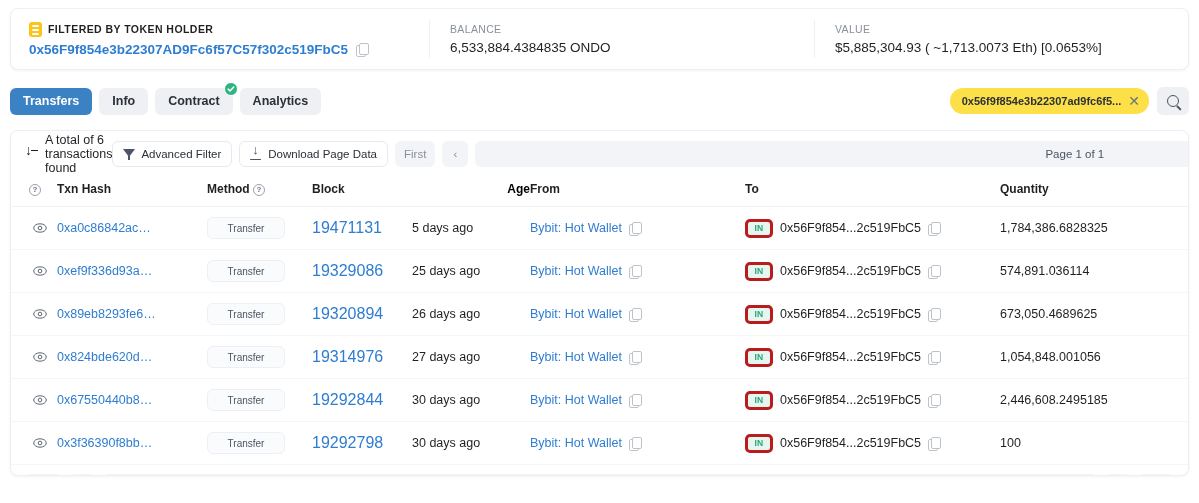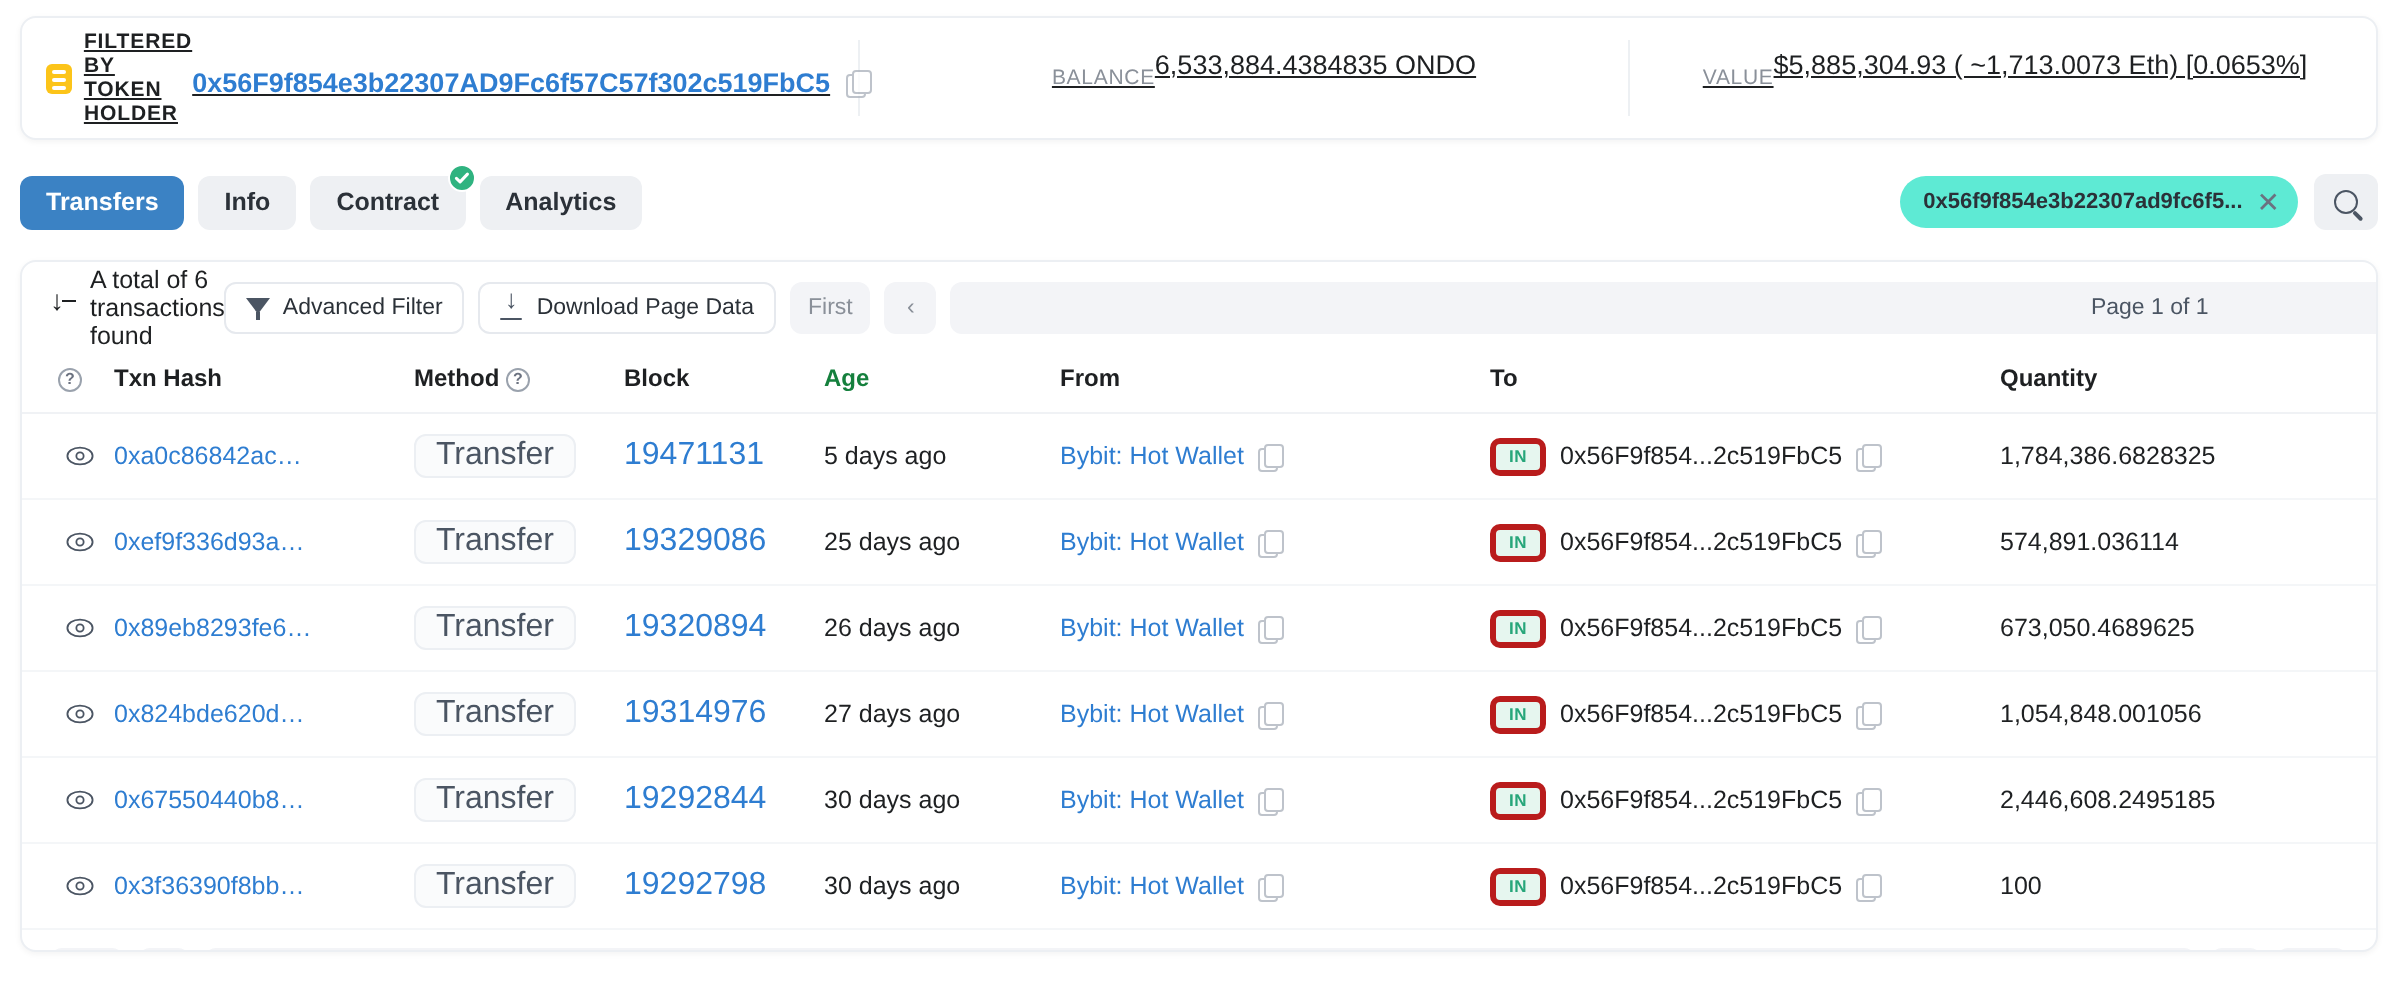--- a/index.html
+++ b/index.html
@@ -17,21 +17,21 @@
     margin: 8px 0 0 0;
     background: #fff;
     border: 1px solid #eceff3;
     border-radius: 8px;
     box-shadow: 0 1px 3px rgba(0,0,0,0.05);
     height: 62px;
     display: flex;
     align-items: center;
     padding: 0 18px;
   }
-  .sum-col { display: flex; flex-direction: row; justify-content: center; height: 44px; text-decoration: underline; }
+  .sum-col { display: flex; flex-direction: column; justify-content: center; height: 44px; }
   .sum-col.filtered { width: 400px; }
   .sum-col.balance { width: 385px; padding-left: 20px; border-left: 1px solid #edf0f3; height: 38px; justify-content: center; }
   .sum-col.value { flex: 1; padding-left: 20px; border-left: 1px solid #edf0f3; height: 38px; justify-content: center; }
   .sum-label {
     font-size: 10.5px; font-weight: 700; letter-spacing: .45px;
     color: #1e2022; text-transform: uppercase;
     display: flex; align-items: center; gap: 6px;
   }
   .sum-label.muted { color: #8a9099; font-weight: 400; letter-spacing: .35px; font-size: 10.5px; }
   .filter-badge-icon {
@@ -81,21 +81,21 @@
   .tab-check {
     position: absolute; top: -6px; right: -5px;
     width: 14px; height: 14px; border-radius: 50%;
     background: #2fb380; border: 1.5px solid #fff;
     display: flex; align-items: center; justify-content: center;
   }
   .tab-check svg { width: 8px; height: 8px; display: block; }
 
   .tabs-right { margin-left: auto; display: flex; align-items: center; gap: 8px; }
   .search-chip {
-    height: 26px; border-radius: 13px; background: #5eead4;
+    height: 26px; border-radius: 13px; background: #fde047;
     display: flex; align-items: center; gap: 7px;
     padding: 0 9px 0 12px;
     font-size: 11px; font-weight: 700; color: #2b3138;
   }
   .chip-x { font-size: 14px; color: #6b7280; cursor: pointer; line-height: 1; font-weight:400; }
   .search-btn {
     width: 32px; height: 28px; border-radius: 6px; background: #eef0f3;
     display: flex; align-items: center; justify-content: center; cursor: pointer;
   }
   .mag { width: 12px; height: 12px; border: 1.6px solid #4b5563; border-radius: 50%; position: relative; }
@@ -148,21 +148,21 @@
   .pg-btn.page { color: #4b5563; }
 
   
   table { width: 100%; border-collapse: collapse; table-layout: fixed; }
   thead th {
     font-size: 12px; font-weight: 700; color: #1e2022;
     text-align: left; padding: 9px 0 10px 0;
     border-bottom: 1px solid #f0f2f5;
     white-space: nowrap;
   }
-  thead th.link-col { color: #15803d; cursor: pointer; }
+  thead th.link-col { color: #000000; cursor: pointer; text-align: right; }
   .q-ic {
     display: inline-flex; align-items: center; justify-content: center;
     width: 12px; height: 12px; border: 1.1px solid #9aa2ad; border-radius: 50%;
     font-size: 8px; color: #6b7280; font-weight: 700; vertical-align: middle;
   }
   th.c-eye   { width: 46px; padding-left: 18px; }
   th.c-hash  { width: 150px; }
   th.c-meth  { width: 105px; }
   th.c-block { width: 100px; }
   th.c-age   { width: 118px; }
@@ -182,21 +182,21 @@
     display: flex; align-items: center; justify-content: center; cursor: pointer;
   }
   .eye-btn svg { width: 14px; height: 14px; display:block; }
   .hash-link { color: #2e7dd1; cursor: pointer; font-size: 12.5px; }
   .block-link { color: #2e7dd1; cursor: pointer; font-size: 16px; }
   .addr-link { color: #2e7dd1; cursor: pointer; font-size: 12.5px; }
   .method-pill {
     display: inline-flex; align-items: center; justify-content: center;
     height: 22px; min-width: 78px; padding: 0 10px;
     border: 1px solid #eceff3; border-radius: 6px; background: #fafbfc;
-    font-size: 16px; color: #4b5563;
+    font-size: 10px; color: #4b5563;
   }
   .cell-flex { display: flex; align-items: center; gap: 7px; }
   .in-badge {
     display: inline-flex; align-items: center; justify-content: center;
     width: 28px; height: 19px; border-radius: 5px;
     background: #e6f6ef; border: 3px solid #b91c1c;
     color: #27a67a; font-size: 8.5px; font-weight: 700; letter-spacing: .3px;
   }
   .to-addr { color: #1e2022; font-size: 12.5px; }
   .qty { font-size: 12.5px; color: #1e2022; }

